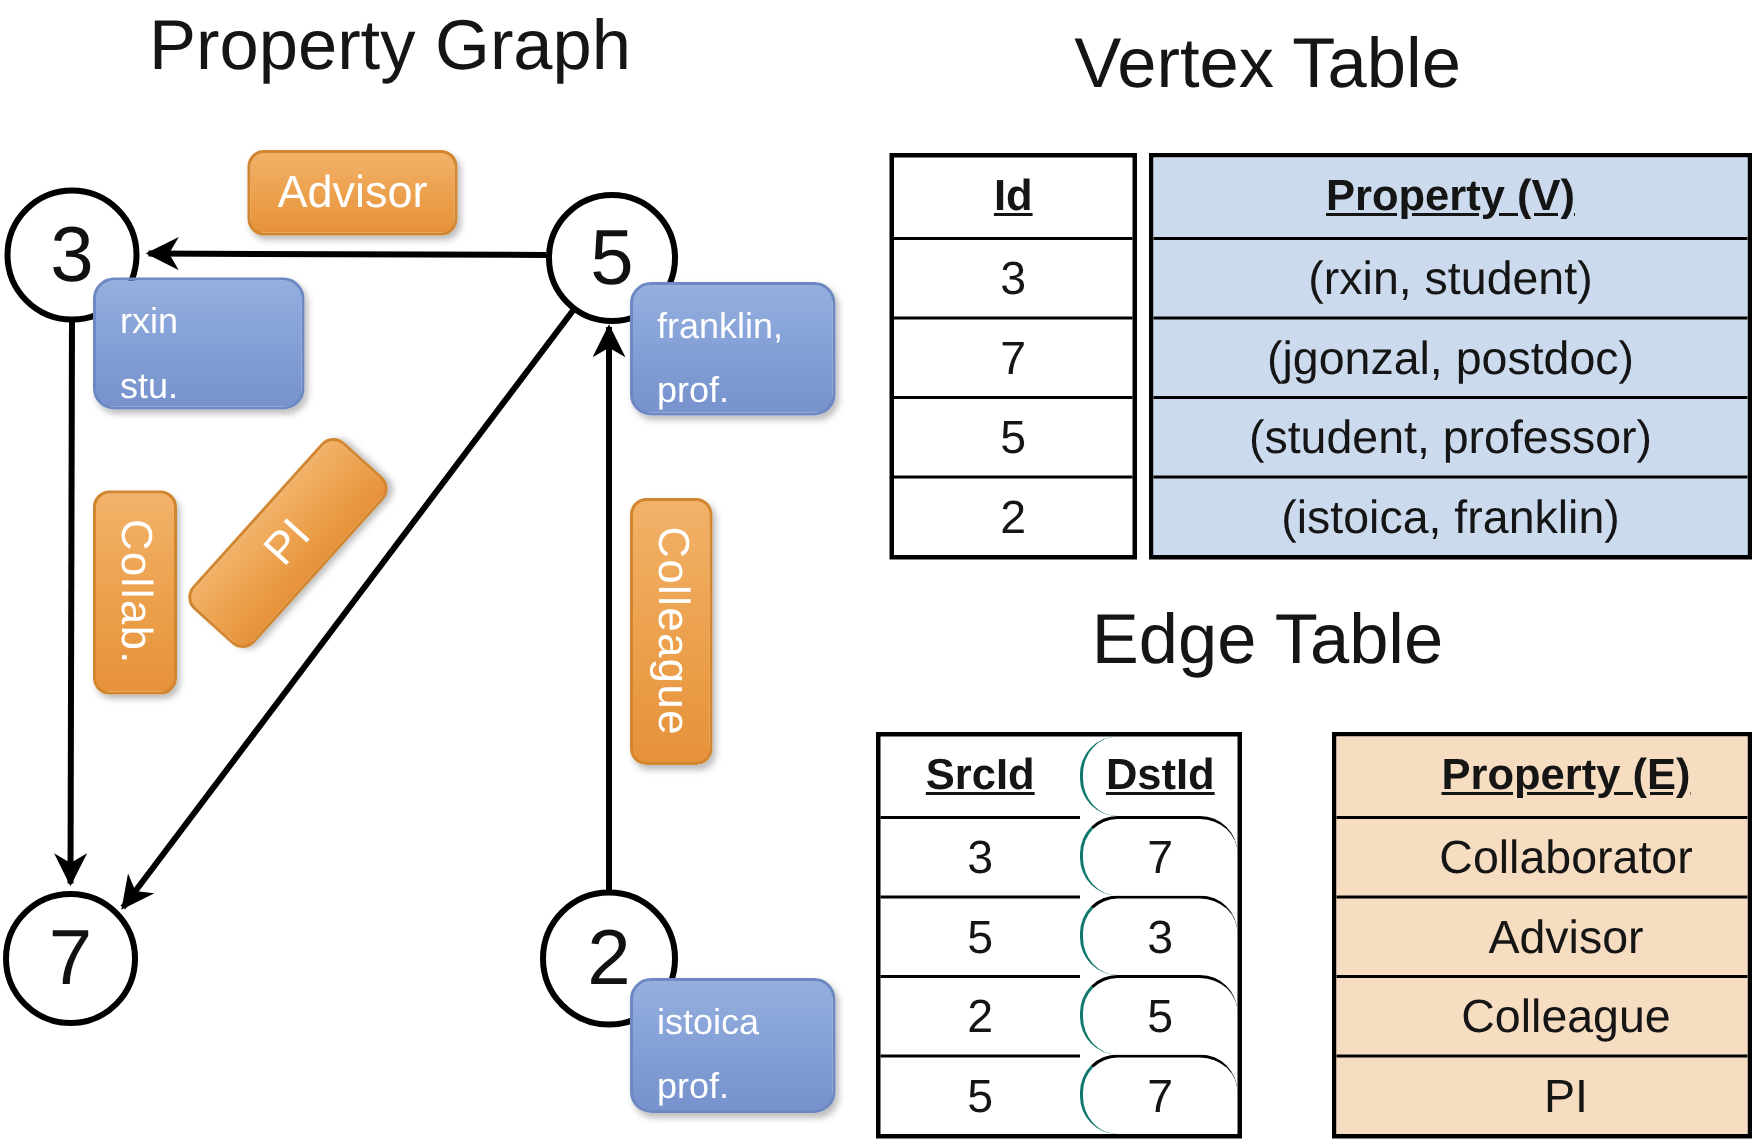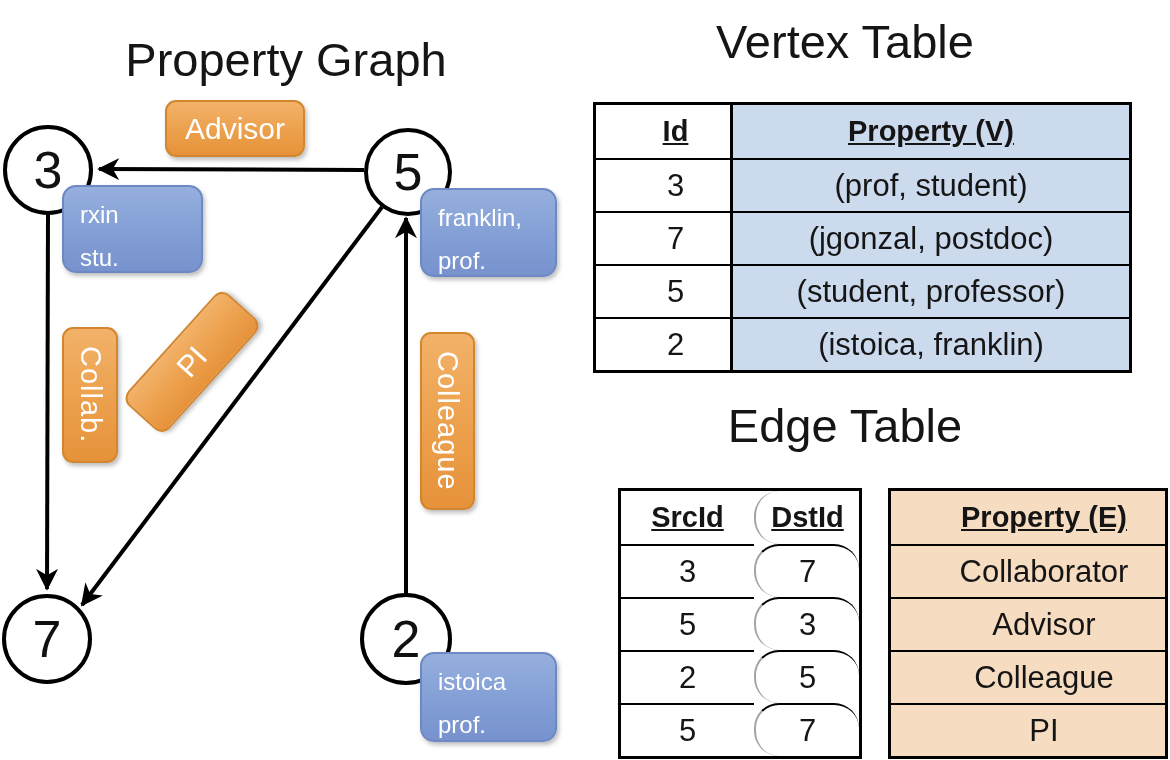--- a/index.html
+++ b/index.html
@@ -40,29 +40,29 @@
   }
   .subtable .cell{
     display:flex;align-items:center;justify-content:center;
     font-size:31px;color:#151515;border-top:2px solid #000;white-space:nowrap;
   }
   .subtable .cell.first{border-top:none;}
   .subtable .cell.th{font-weight:700;font-size:29px;text-decoration:underline;}
   .subtable .cell.vshade{background:#ccdaee;}
   .subtable .cell.eshade{background:#f6dcc0;padding-left:32px;}
   .edge-left{grid-template-columns:133px 1fr;}
-  .edge-left .cell.c2{border-left:2px solid #a3a3a3;border-radius:25px;}
+  .edge-left .cell.c2{border-left:2px solid #0f766e;border-radius:25px;}
   svg.edges{position:absolute;left:0;top:0;}
 </style>
 </head>
 <body>
 
 <div class="stage">
 
-  <div class="title" style="left:0;width:520px;top:32px;margin-left:26px;">Property Graph</div>
+  <div class="title" style="left:0;width:520px;top:2px;">Property Graph</div>
 
   <svg class="edges" width="585" height="760">
     <defs>
       <marker id="arrow" viewBox="0 0 12 12" refX="11" refY="6" markerWidth="5.5" markerHeight="5.5" orient="auto">
         <path d="M0,0 L12,6 L0,12 L3.5,6 Z" fill="#000"></path>
       </marker>
     </defs>
     <line x1="364" y1="170" x2="99" y2="169" stroke="#000" stroke-width="4" marker-end="url(#arrow)"></line>
     <line x1="382" y1="207" x2="82" y2="605" stroke="#000" stroke-width="4" marker-end="url(#arrow)"></line>
     <line x1="48" y1="213" x2="47" y2="589" stroke="#000" stroke-width="4" marker-end="url(#arrow)"></line>
@@ -111,31 +111,31 @@
   <div class="title" style="left:585px;width:520px;top:14px;">Vertex Table</div>
 
   <div class="subtable" style="left:593px;top:102px;width:165px;">
     <div class="cell th first">Id</div>
     <div class="cell">3</div>
     <div class="cell">7</div>
     <div class="cell">5</div>
     <div class="cell">2</div>
   </div>
 
-  <div class="subtable" style="left:730px;top:102px;width:402px;">
+  <div class="subtable" style="left:766px;top:102px;width:402px;">
     <div class="cell th vshade first">Property (V)</div>
-    <div class="cell vshade">(prof, student)</div>
+    <div class="cell vshade">(rxin, student)</div>
     <div class="cell vshade">(jgonzal, postdoc)</div>
     <div class="cell vshade">(student, professor)</div>
     <div class="cell vshade">(istoica, franklin)</div>
   </div>
 
   <div class="title" style="left:585px;width:520px;top:398px;">Edge Table</div>
 
-  <div class="subtable edge-left" style="left:618px;top:488px;width:244px;">
+  <div class="subtable edge-left" style="left:584px;top:488px;width:244px;">
     <div class="cell th first">SrcId</div>
     <div class="cell th first c2">DstId</div>
     <div class="cell">3</div>
     <div class="cell c2">7</div>
     <div class="cell">5</div>
     <div class="cell c2">3</div>
     <div class="cell">2</div>
     <div class="cell c2">5</div>
     <div class="cell">5</div>
     <div class="cell c2">7</div>

